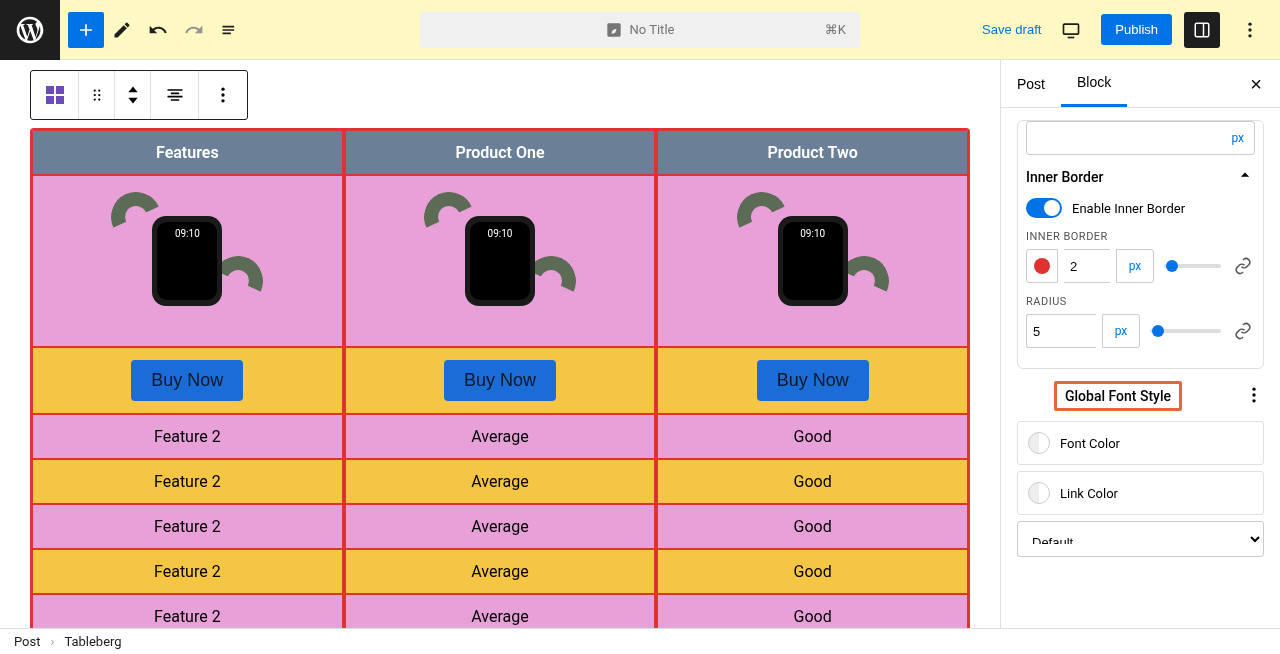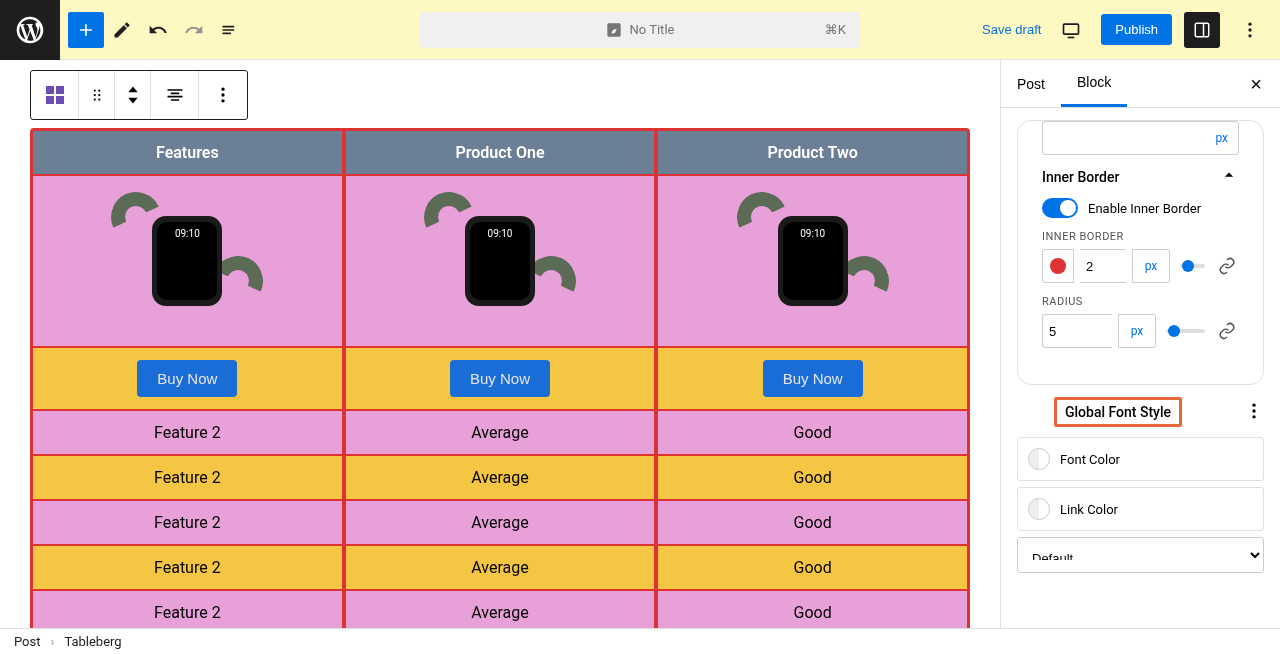--- a/index.html
+++ b/index.html
@@ -33,37 +33,37 @@
 
 .tbl { width: 100%; border: 2px solid #d33; border-radius: 4px; overflow: hidden; }
 .trow { display: flex; gap: 2px; background: #d33; }
 .trow:first-child { border: none; }
 .tcell { flex: 1; padding: 12px; text-align: center; border: 1px solid #d33; }
 .hdr .tcell { background: #6b7f96; color: #fff; font-weight: 600; font-size: 16px; }
 .imgrow .tcell { background: #e8a0d8; padding: 20px 10px; }
 .btnrow .tcell { background: #f5c544; }
 .pinkrow .tcell { background: #e8a0d8; font-size: 16px; }
 .yellowrow .tcell { background: #f5c544; font-size: 16px; }
-.buy-btn { background: #1a6dd6; color: #e5e5e5; border: none; padding: 10px 20px; font-size: 15px; border-radius: 4px; cursor: pointer; }
+.buy-btn { background: #1a6dd6; color: #0f172a; border: none; padding: 10px 20px; font-size: 18px; border-radius: 4px; cursor: pointer; }
 .watch { width: 140px; height: 130px; margin: 0 auto; position: relative; }
 .watch-body { position:absolute; left:35px; top:20px; width:70px; height:90px; background:#1a1a1a; border-radius:14px; }
 .watch-screen { position:absolute; left:40px; top:26px; width:60px; height:78px; background:#000; border-radius:10px; }
 .watch-screen::after { content:"09:10"; color:#fff; font-size:10px; position:absolute; top:6px; left:0; right:0; text-align:center; }
 .watch-band { position:absolute; width:50px; height:50px; border:14px solid #5b6b55; border-radius:50%; top:-4px; }
 .watch-band.left { left:-6px; border-right-color:transparent; border-bottom-color:transparent; transform:rotate(20deg); }
 .watch-band.right { right:-6px; border-left-color:transparent; border-bottom-color:transparent; transform:rotate(-20deg); top:60px; }
 
 
 .sidebar { width: 280px; border-left: 1px solid #e0e0e0; display: flex; flex-direction: column; overflow-y: auto; }
 .tabs { display: flex; border-bottom: 1px solid #e0e0e0; position: relative; }
 .tab { padding: 14px 16px; font-size: 14px; cursor: pointer; border: none; background: none; font-weight: 500; }
 .tab.active { border-bottom: 3px solid #0073e6; }
 .close-sb { position: absolute; right: 8px; top: 8px; width: 32px; height: 32px; border: none; background: none; cursor: pointer; font-size: 20px; }
 .panel { padding: 12px 16px; }
-.panel-sec { border: 1px solid #e0e0e0; border-radius: 14px; margin-bottom: 12px; padding: 24px; }
+.panel-sec { border: 1px solid #e0e0e0; border-radius: 6px; margin-bottom: 12px; padding: 8px; }
 .sec-hdr { display: flex; justify-content: space-between; align-items: center; font-size: 14px; font-weight: 500; margin-bottom: 10px; }
 .toggle-row { display: flex; align-items: center; gap: 10px; margin-bottom: 12px; }
 .toggle { width: 36px; height: 20px; background: #0073e6; border-radius: 10px; position: relative; cursor: pointer; }
 .toggle::after { content:""; position:absolute; right:2px; top:2px; width:16px; height:16px; background:#fff; border-radius:50%; }
 .sub-label { font-size: 11px; text-transform: uppercase; color: #555; letter-spacing: 0.5px; margin-bottom: 6px; }
 .ctrl-row { display: flex; align-items: center; gap: 6px; margin-bottom: 12px; }
 .color-swatch { width: 32px; height: 34px; border: 1px solid #ccc; border-radius: 3px 0 0 3px; display:flex; align-items:center; justify-content:center; }
 .color-swatch .dot { width:16px; height:16px; border-radius:50%; }
 .num-input { width: 46px; height: 34px; border: 1px solid #ccc; border-left: none; border-right: none; padding: 0 6px; font-size: 13px; }
 .unit { width: 38px; height: 34px; border: 1px solid #ccc; border-radius: 0 3px 3px 0; display:flex; align-items:center; justify-content:center; color:#0073e6; font-size:12px; }

